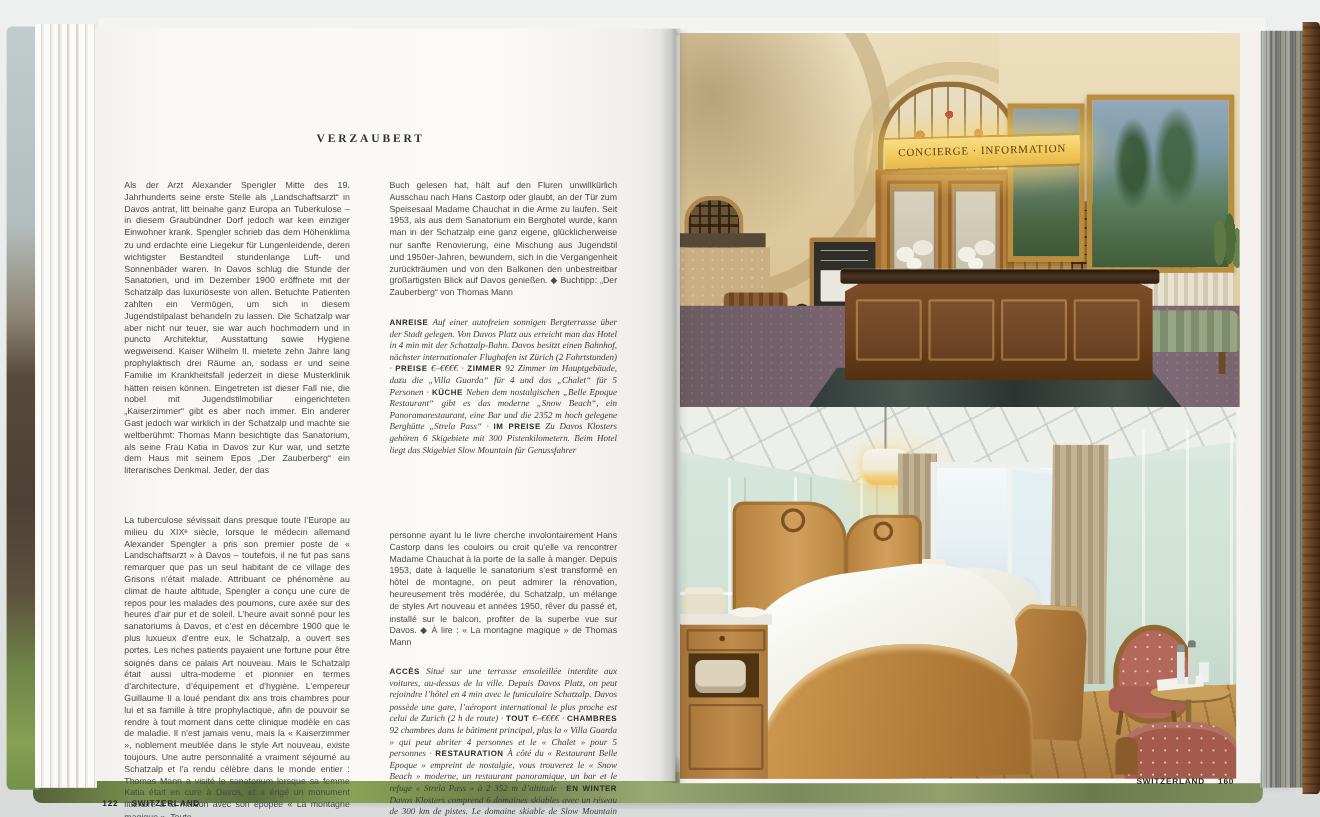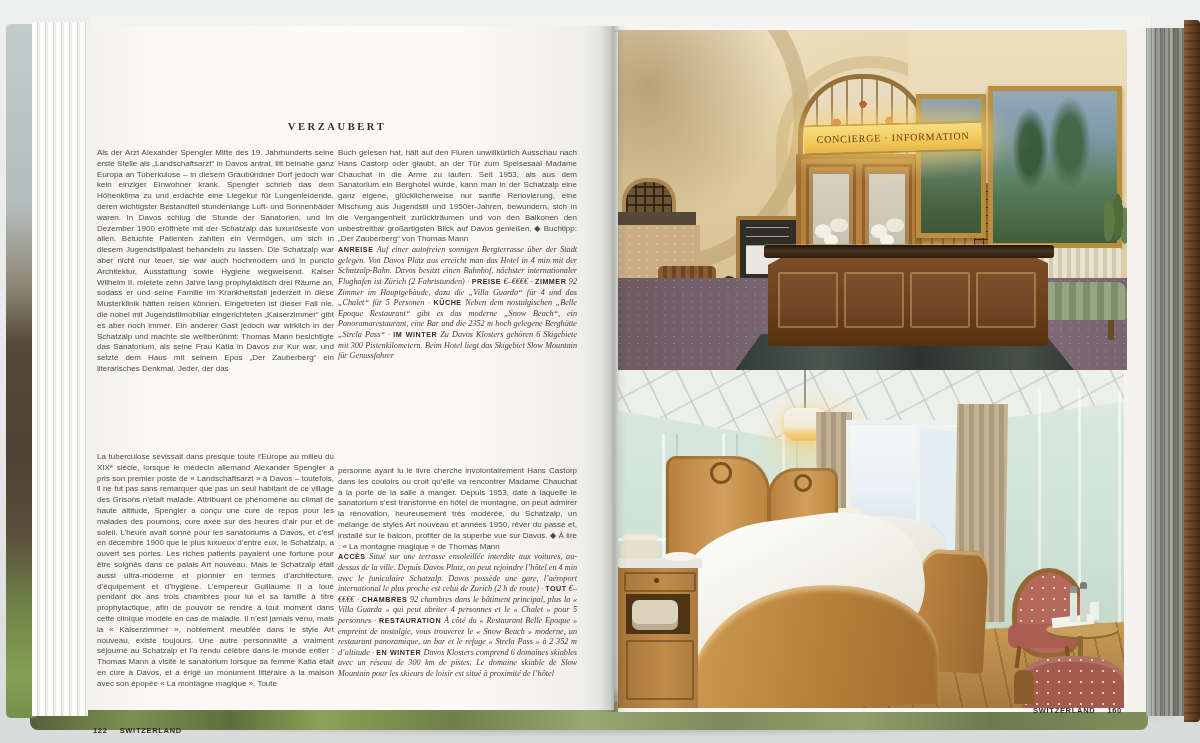--- a/index.html
+++ b/index.html
@@ -34,21 +34,21 @@
     background:linear-gradient(90deg,#f2f1ee 0%,#f9f8f5 12%,#fbfaf8 70%,#efeeeb 94%,#dededa 100%);}
   .right-page{left:618px;top:28px;width:528px;height:684px;
     background:linear-gradient(90deg,#efeeec 0%,#faf9f7 6%,#fbfaf8 88%,#f1f0ed 100%);}
 
   
   .hd{position:absolute;left:11px;width:480px;text-align:center;
     font-family:"Liberation Serif",serif;font-weight:600;font-size:10.5px;
     letter-spacing:2.6px;color:#33312d;}
   .col{position:absolute;width:237px;font-size:8px;line-height:10.8px;
     color:#4a4a48;text-align:justify;}
-  .col p{margin:0;}
+  .col p{margin:16px;}
   .info{margin-top:9px;font-family:"Liberation Serif",serif;font-style:italic;
     font-size:8.2px;line-height:10.6px;color:#3e3d3b;}
   .info .lbl{font-family:"Liberation Sans",sans-serif;font-style:normal;
     font-weight:bold;font-size:7.2px;letter-spacing:.5px;color:#2e2d2b;}
   .foot{position:absolute;font-size:7.5px;font-weight:bold;letter-spacing:.7px;color:#2c2b29;}
   .foot span{margin-right:12px;}
   .foot.r span{margin:0 0 0 12px;}
 
   
   .photo{position:absolute;overflow:hidden;}
@@ -264,21 +264,21 @@
       <p>Buch gelesen hat, hält auf den Fluren unwillkürlich Ausschau nach Hans Castorp oder glaubt, an der Tür zum Speisesaal Madame Chauchat in die Arme zu laufen. Seit 1953, als aus dem Sanatorium ein Berghotel wurde, kann man in der Schatzalp eine ganz eigene, glücklicherweise nur sanfte Renovierung, eine Mischung aus Jugendstil und 1950er-Jahren, bewundern, sich in die Vergangenheit zurückträumen und von den Balkonen den unbestreitbar großartigsten Blick auf Davos genießen. ◆ Buchtipp: „Der Zauberberg“ von Thomas Mann</p>
       <p class="info">
         <span class="lbl">ANREISE</span>
         <span>Auf einer autofreien sonnigen Bergterrasse über der Stadt gelegen. Von Davos Platz aus erreicht man das Hotel in 4 min mit der Schatzalp-Bahn. Davos besitzt einen Bahnhof, nächster internationaler Flughafen ist Zürich (2 Fahrtstunden) ·</span>
         <span class="lbl">PREISE</span>
         <span>€–€€€€ ·</span>
         <span class="lbl">ZIMMER</span>
         <span>92 Zimmer im Hauptgebäude, dazu die „Villa Guarda“ für 4 und das „Chalet“ für 5 Personen ·</span>
         <span class="lbl">KÜCHE</span>
         <span>Neben dem nostalgischen „Belle Epoque Restaurant“ gibt es das moderne „Snow Beach“, ein Panoramarestaurant, eine Bar und die 2352 m hoch gelegene Berghütte „Strela Pass“ ·</span>
-        <span class="lbl">IM WINTER</span>
+        <span class="lbl">IM PREISE</span>
         <span>Zu Davos Klosters gehören 6 Skigebiete mit 300 Pistenkilometern. Beim Hotel liegt das Skigebiet Slow Mountain für Genussfahrer</span>
       </p>
     </div>
 
 
     <div class="col" style="left:11px;top:426px;">
       <p>La tuberculose sévissait dans presque toute l’Europe au milieu du XIXᵉ siècle, lorsque le médecin allemand Alexander Spengler a pris son premier poste de « Landschaftsarzt » à Davos – toutefois, il ne fut pas sans remarquer que pas un seul habitant de ce village des Grisons n’était malade. Attribuant ce phénomène au climat de haute altitude, Spengler a conçu une cure de repos pour les malades des poumons, cure axée sur des heures d’air pur et de soleil. L’heure avait sonné pour les sanatoriums à Davos, et c’est en décembre 1900 que le plus luxueux d’entre eux, le Schatzalp, a ouvert ses portes. Les riches patients payaient une fortune pour être soignés dans ce palais Art nouveau. Mais le Schatzalp était aussi ultra-moderne et pionnier en termes d’architecture, d’équipement et d’hygiène. L’empereur Guillaume II a loué pendant dix ans trois chambres pour lui et sa famille à titre prophylactique, afin de pouvoir se rendre à tout moment dans cette clinique modèle en cas de maladie. Il n’est jamais venu, mais la « Kaiserzimmer », noblement meublée dans le style Art nouveau, existe toujours. Une autre personnalité a vraiment séjourné au Schatzalp et l’a rendu célèbre dans le monde entier : Thomas Mann a visité le sanatorium lorsque sa femme Katia était en cure à Davos, et a érigé un monument littéraire à la maison avec son épopée « La montagne magique ». Toute</p>
     </div>
     <div class="col" style="left:252px;top:440px;width:239px;">
       <p>personne ayant lu le livre cherche involontairement Hans Castorp dans les couloirs ou croit qu’elle va rencontrer Madame Chauchat à la porte de la salle à manger. Depuis 1953, date à laquelle le sanatorium s’est transformé en hôtel de montagne, on peut admirer la rénovation, heureusement très modérée, du Schatzalp, un mélange de styles Art nouveau et années 1950, rêver du passé et, installé sur le balcon, profiter de la superbe vue sur Davos. ◆ À lire : « La montagne magique » de Thomas Mann</p>

